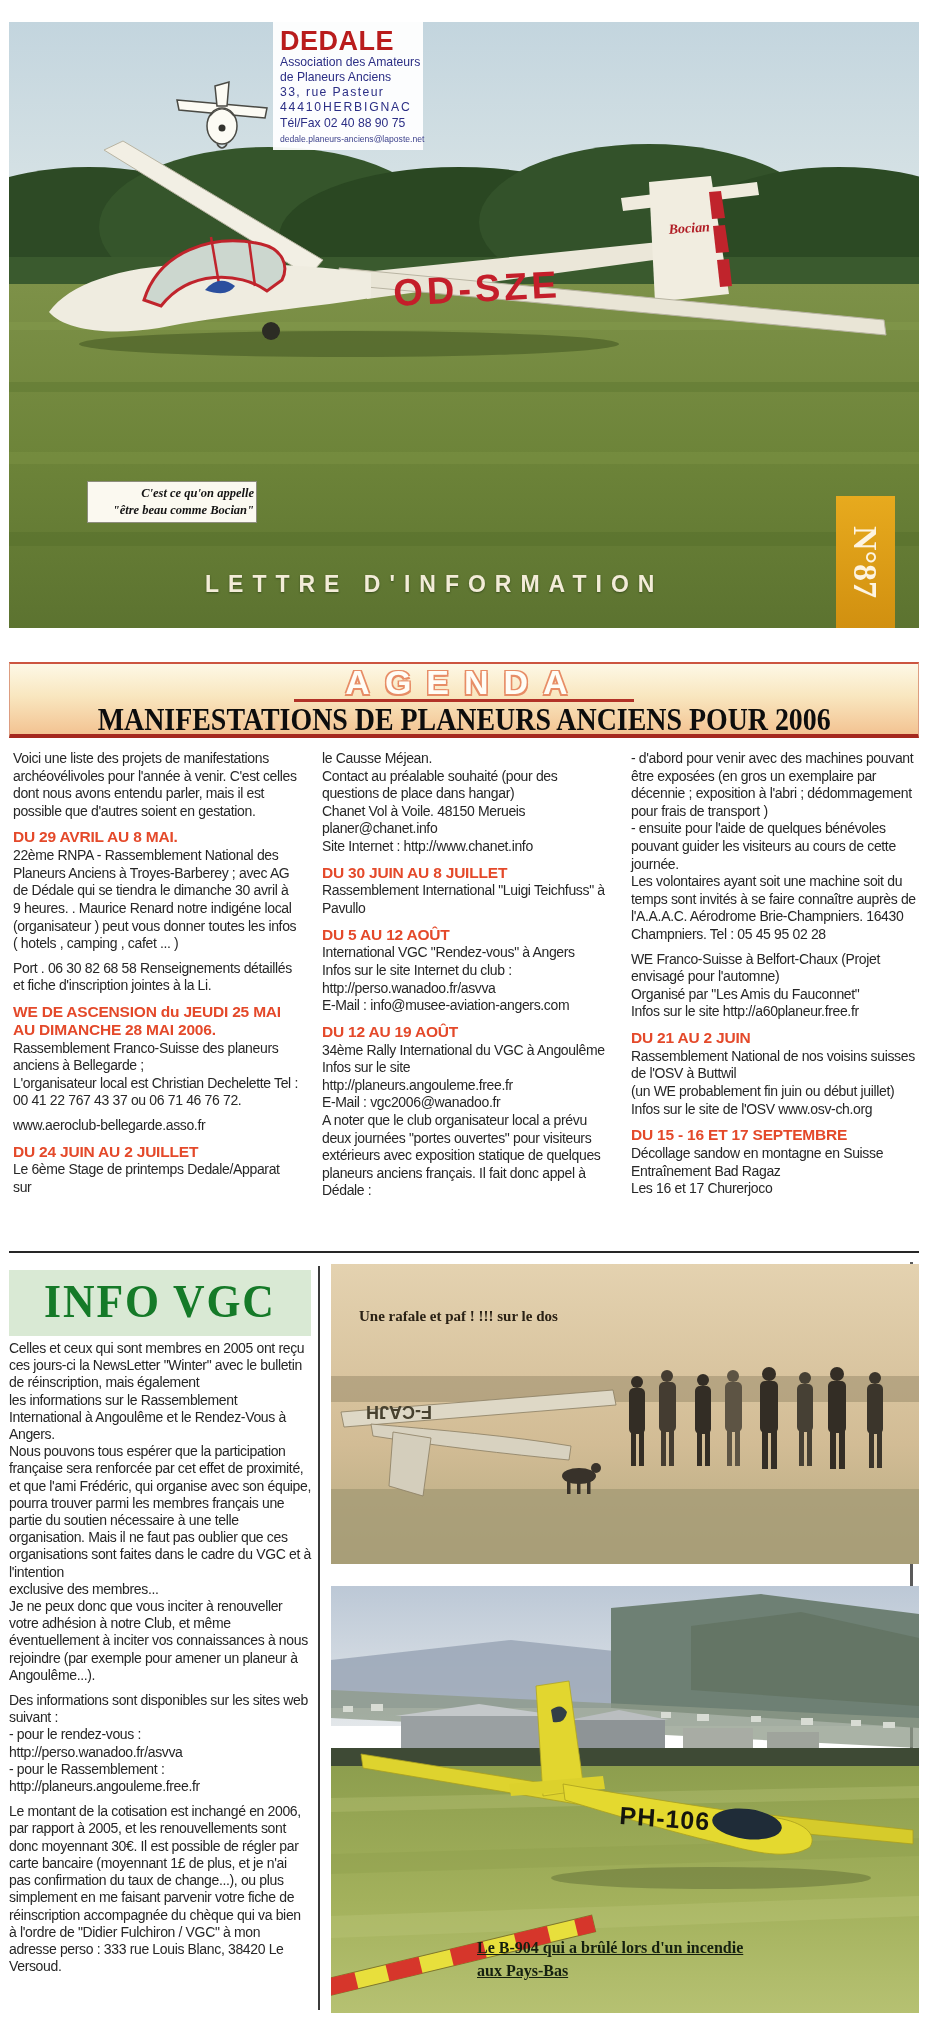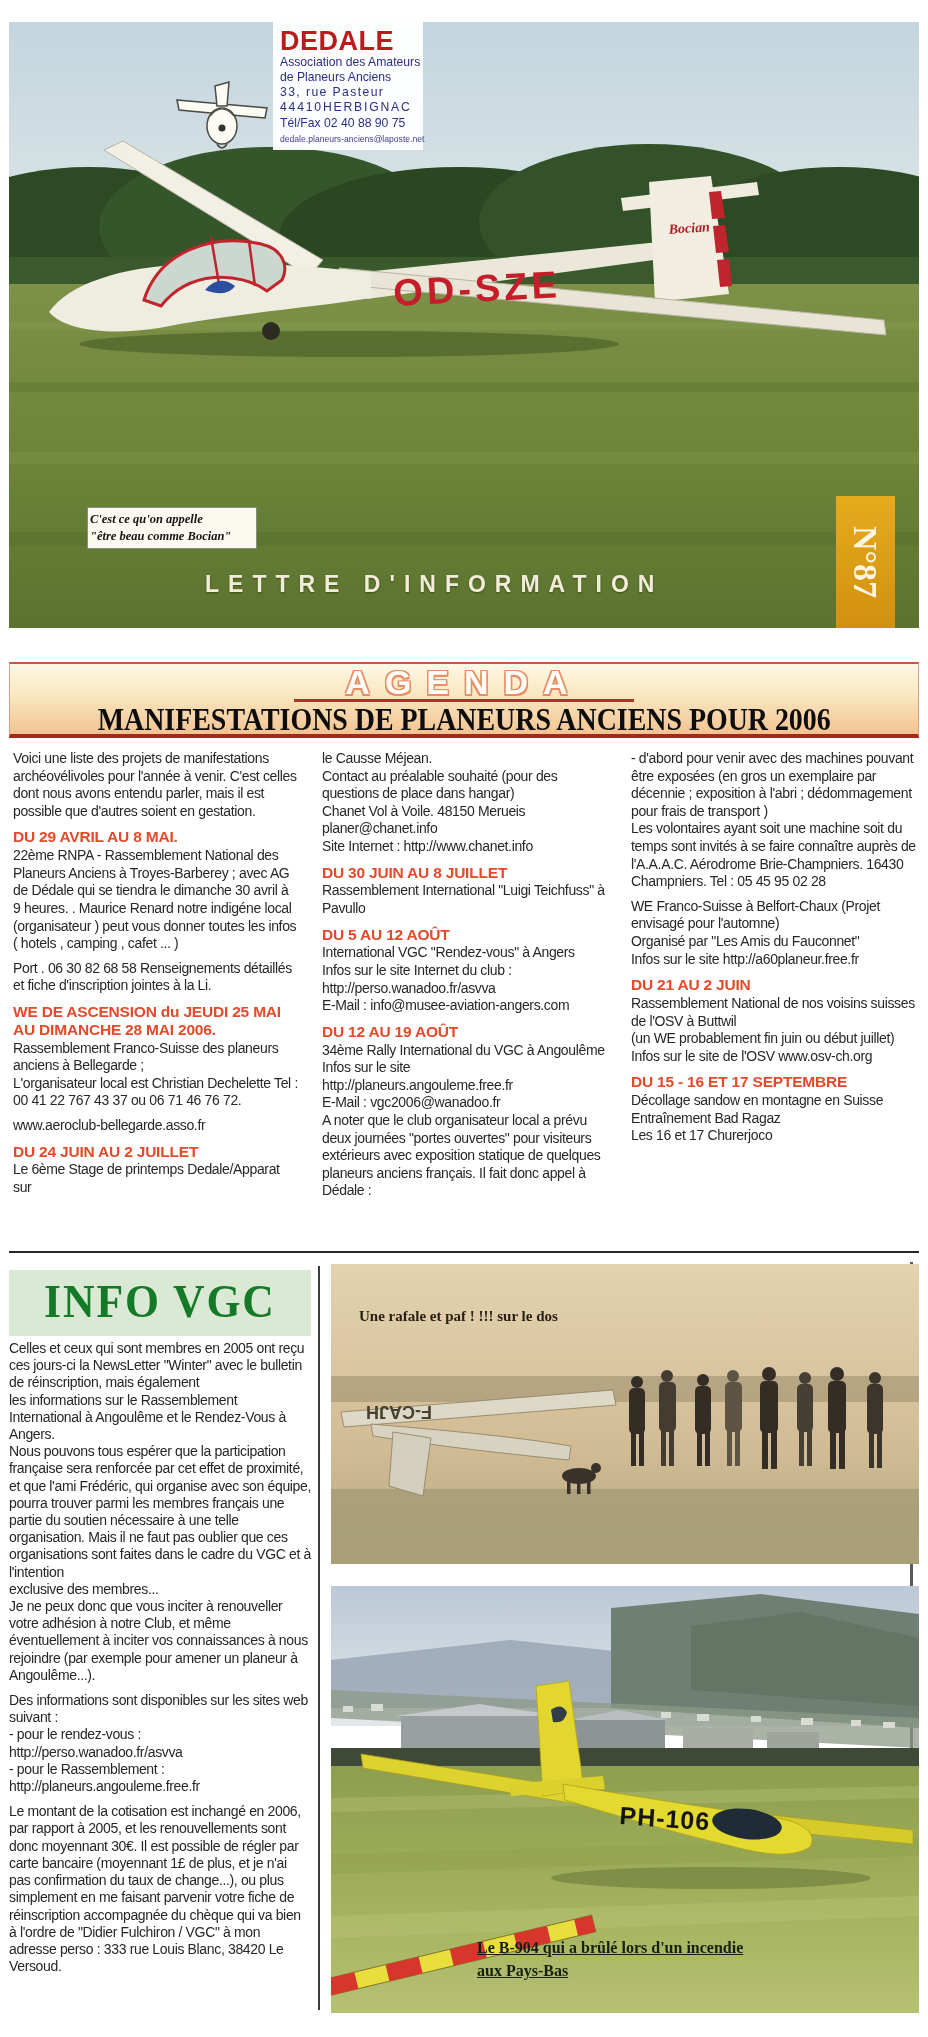--- a/index.html
+++ b/index.html
@@ -14,21 +14,21 @@
 
   .logo-box { position:absolute; left:264px; top:0px; width:150px; background:rgba(255,255,255,.94); padding:6px 7px 6px; }
   .logo-title { font-weight:bold; font-size:27px; line-height:1; color:#b91c1c; letter-spacing:.5px; font-family:"Liberation Sans",sans-serif; }
   .logo-line { font-size:12.2px; line-height:1.24; color:#2b2e85; white-space:nowrap; }
   .logo-line.sp1 { letter-spacing:1.4px; }
   .logo-line.sp2 { letter-spacing:1.8px; }
   .logo-email { font-size:8.6px; color:#3a3f8a; margin-top:3px; white-space:nowrap; }
 
   .glider-sketch { position:absolute; left:166px; top:56px; }
 
-  .hero-caption { position:absolute; left:78px; top:485px; width:170px; background:#fbf9f0; border:1px solid #8d8d7d; padding:3px 2px 4px; text-align:left; font-family:"Liberation Serif",serif; font-style:italic; font-weight:bold; font-size:12.5px; line-height:1.32; color:#141414; }
+  .hero-caption { position:absolute; left:78px; top:459px; width:170px; background:#fbf9f0; border:1px solid #8d8d7d; padding:3px 2px 4px; text-align:right; font-family:"Liberation Serif",serif; font-style:italic; font-weight:bold; font-size:12.5px; line-height:1.32; color:#141414; }
 
   .hero-title { position:absolute; left:196px; top:549px; font-weight:bold; font-size:23px; letter-spacing:9px; color:#f3ecd8; text-shadow:0 1px 2px rgba(35,55,18,.65); white-space:nowrap; }
 
   .issue-banner { position:absolute; left:827px; top:474px; width:59px; height:132px; background:linear-gradient(180deg,#e7aa1e,#d19010); display:flex; align-items:center; justify-content:center; }
   .issue-banner span { transform:rotate(90deg); font-family:"Liberation Serif",serif; font-weight:bold; font-size:34px; color:#fdf4e1; white-space:nowrap; }
 
   
   .agenda-band { position:absolute; left:9px; top:662px; width:910px; height:76px; text-align:center;
     background:linear-gradient(180deg,#fdf8e6 0%,#f9e7c0 45%,#f3c392 100%);
     border:1px solid #dd9d80; border-top:2px solid #cc5540; border-bottom:4px solid #a5281e; }
@@ -188,20 +188,21 @@
       <p>E-Mail : info@musee-aviation-angers.com</p>
       <p class="ahead">DU 12 AU 19 AOÛT</p>
       <p>34ème Rally International du VGC à Angoulême</p>
       <p>Infos sur le site</p>
       <p>http://planeurs.angouleme.free.fr</p>
       <p>E-Mail : vgc2006@wanadoo.fr</p>
       <p>A noter que le club organisateur local a prévu deux journées "portes ouvertes" pour visiteurs extérieurs avec exposition statique de quelques planeurs anciens français. Il fait donc appel à Dédale :</p>
     </div>
     <div class="acol">
       <p>- d'abord pour venir avec des machines pouvant être exposées (en gros un exemplaire par décennie ; exposition à l'abri ; dédommagement pour frais de transport )</p>
+      <p>- ensuite pour l'aide de quelques bénévoles pouvant guider les visiteurs au cours de cette journée.</p>
       <p>Les volontaires ayant soit une machine soit du temps sont invités à se faire connaître auprès de l'A.A.A.C. Aérodrome Brie-Champniers. 16430 Champniers. Tel : 05 45 95 02 28</p>
       <p class="gap">WE Franco-Suisse à Belfort-Chaux  (Projet envisagé pour l'automne)</p>
       <p>Organisé par "Les Amis du Fauconnet"</p>
       <p>Infos sur le site  http://a60planeur.free.fr</p>
       <p class="ahead">DU 21 AU 2 JUIN</p>
       <p>Rassemblement National de nos voisins suisses de l'OSV à Buttwil</p>
       <p>(un WE probablement fin juin ou début juillet)</p>
       <p>Infos sur le site de l'OSV  www.osv-ch.org</p>
       <p class="ahead">DU 15 - 16 ET 17 SEPTEMBRE</p>
       <p>Décollage sandow en montagne en Suisse</p>

